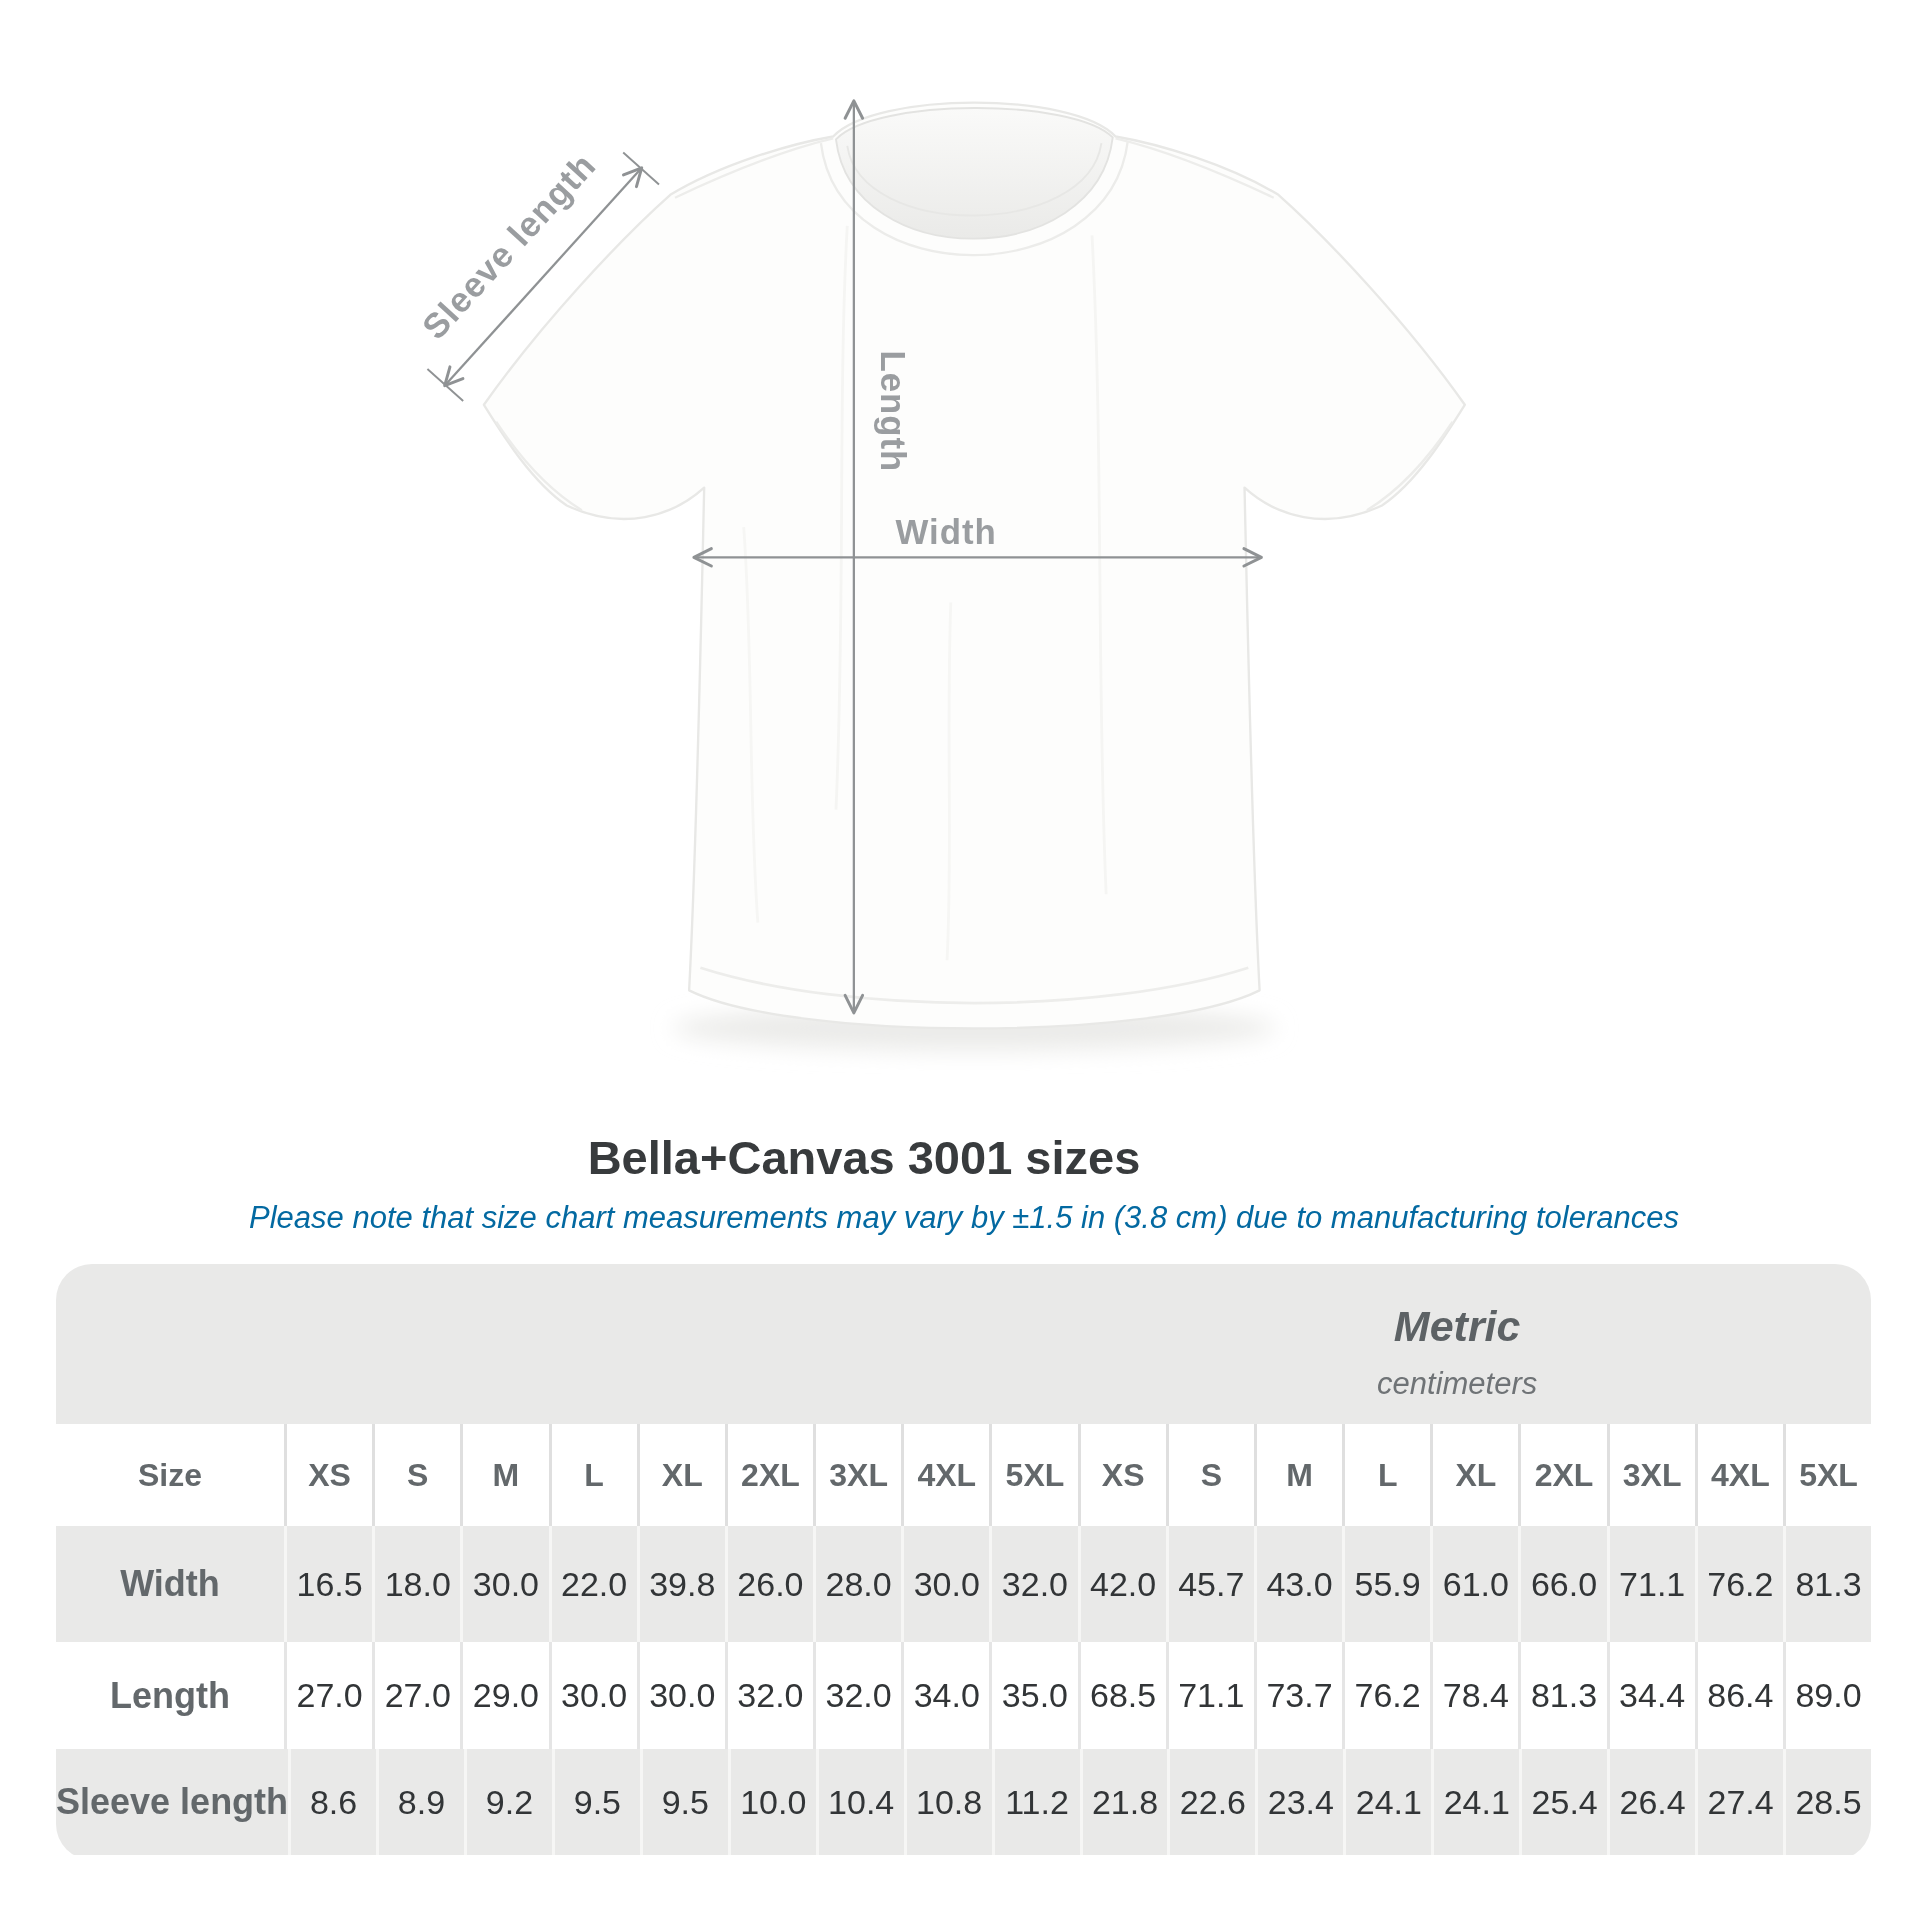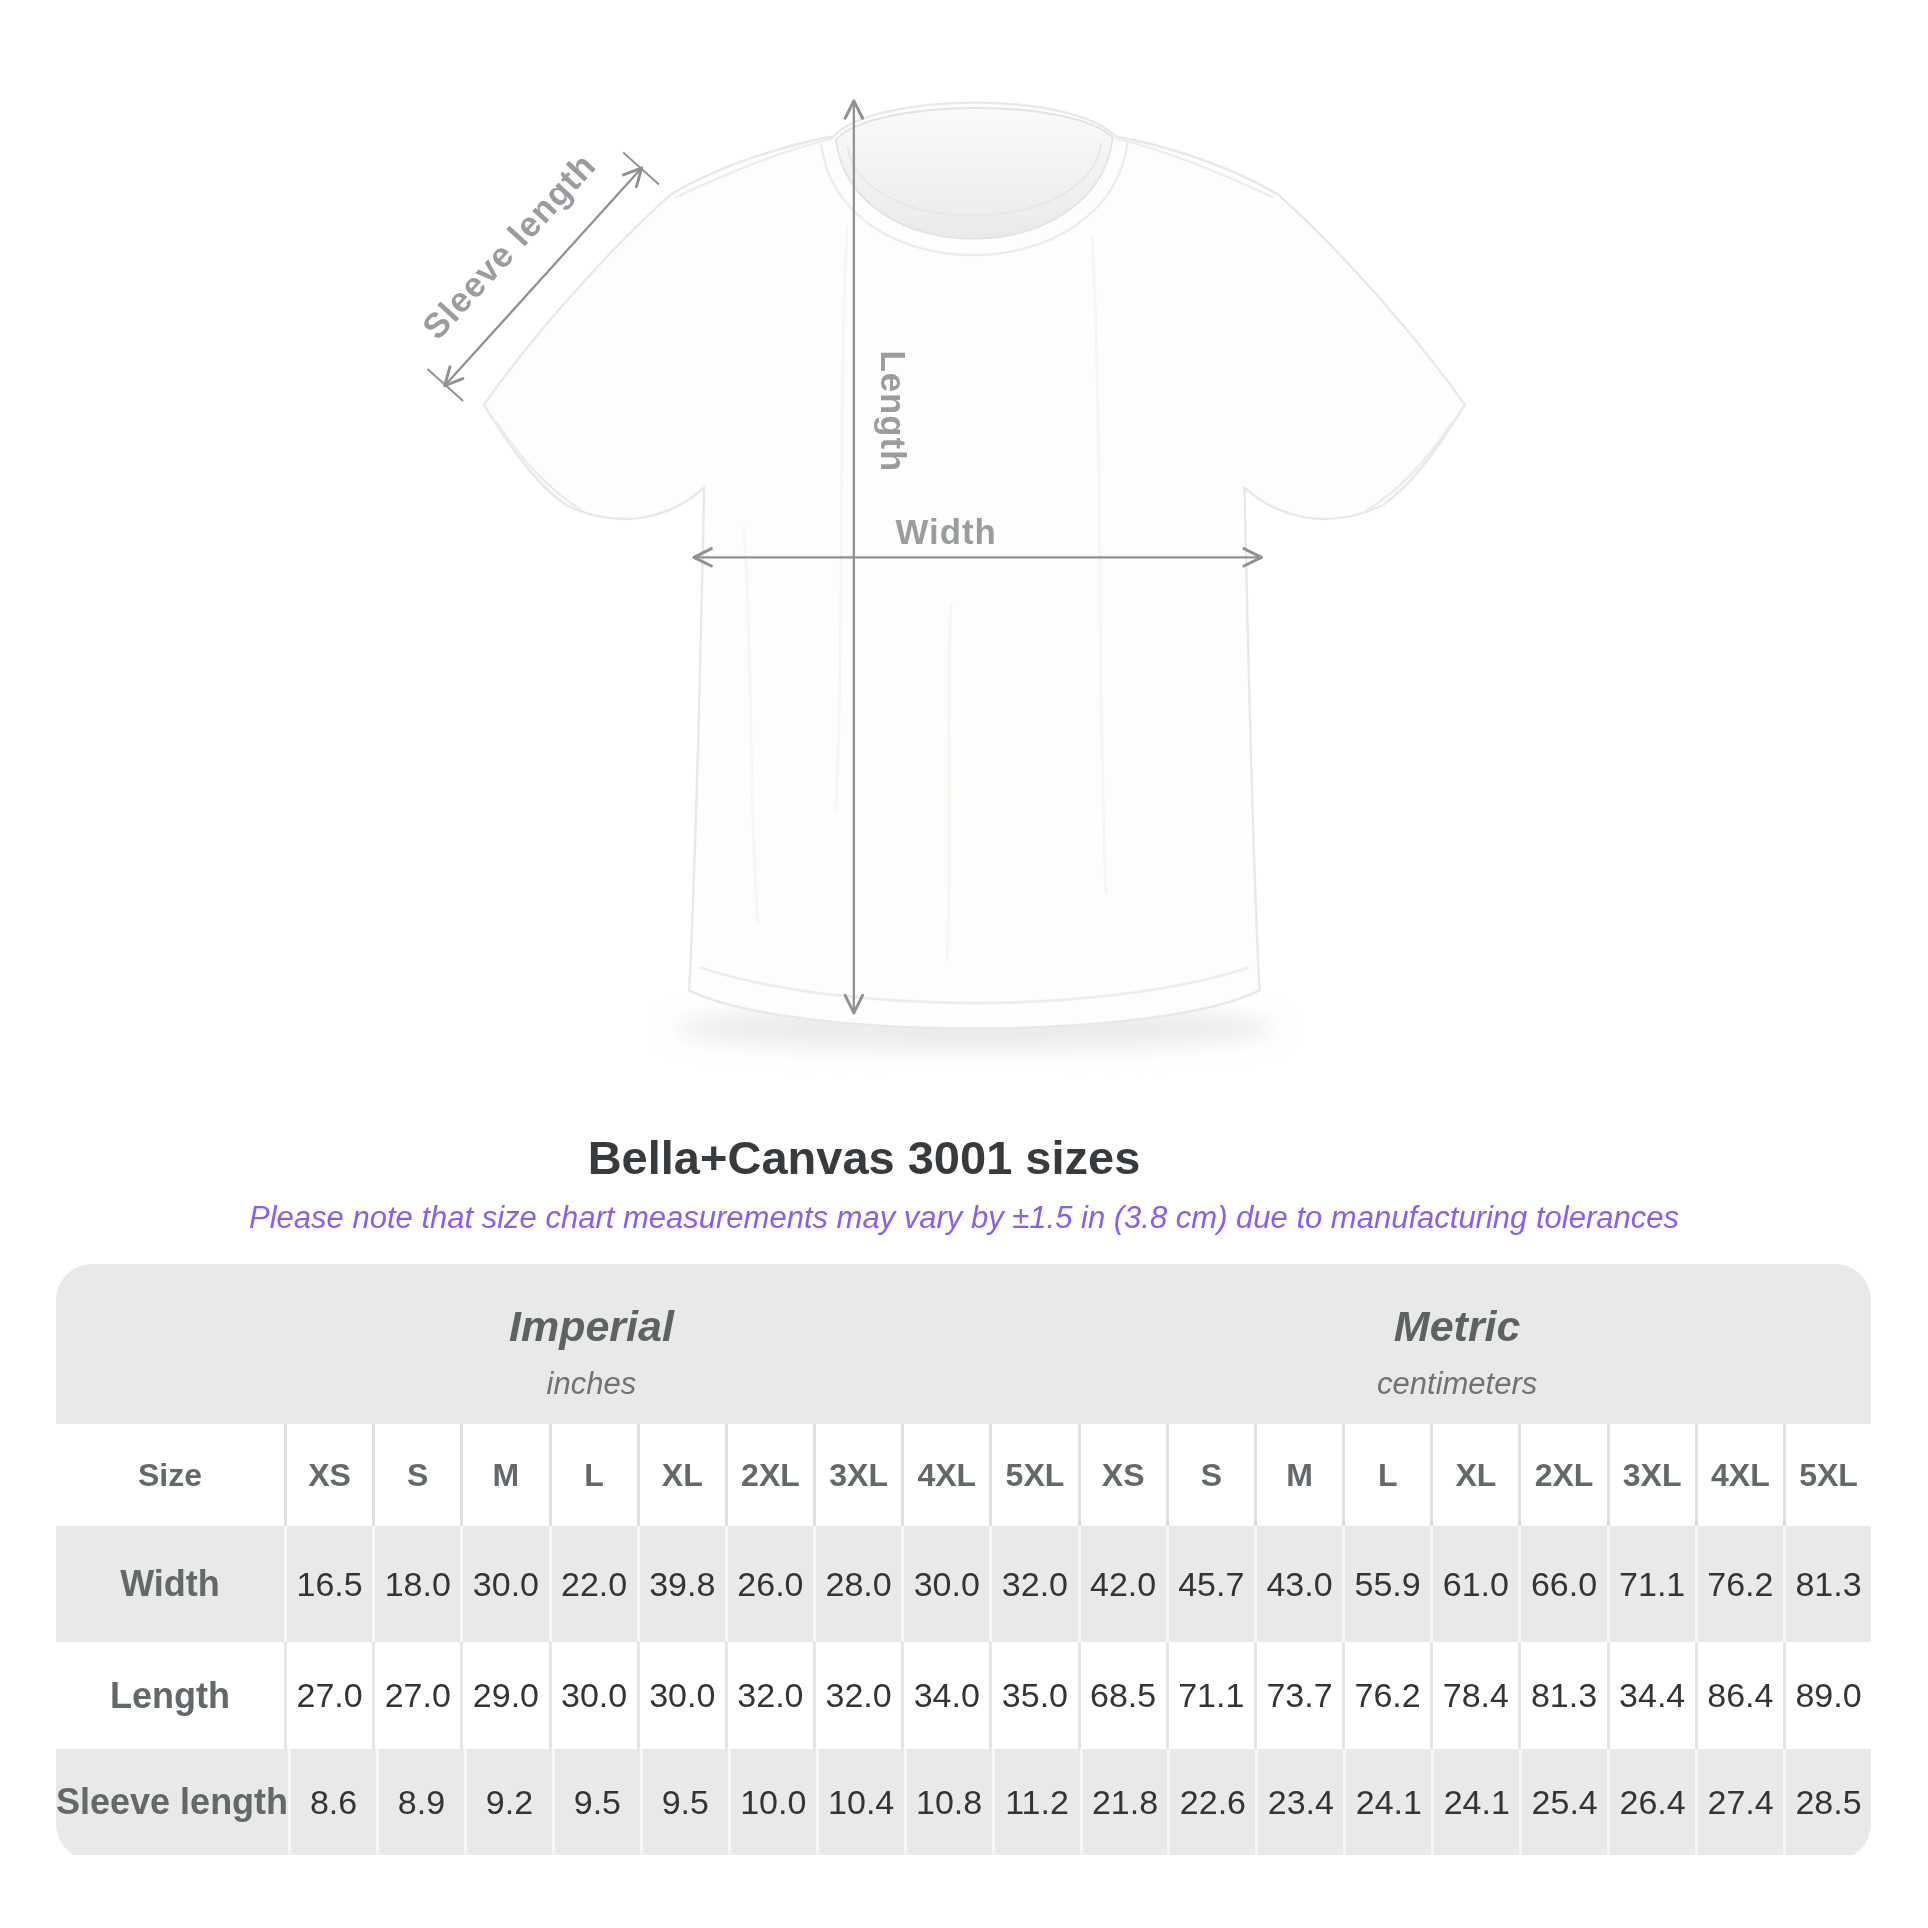--- a/index.html
+++ b/index.html
@@ -6,21 +6,21 @@
   #canvas{position:relative;width:1928px;height:1928px;background:#ffffff;overflow:hidden;
           font-family:"Liberation Sans", sans-serif;}
 
   
   #diagram{position:absolute;left:0;top:0;width:1928px;height:1092px;}
 
   
   .title{position:absolute;left:0;top:1130px;width:1728px;text-align:center;
          font-size:47px;font-weight:bold;color:#383b3d;line-height:55px;}
   .note{position:absolute;left:0;top:1198px;width:1928px;text-align:center;
-        font-style:italic;font-size:31px;color:#8b5cf6;line-height:40px;}
+        font-style:italic;font-size:31px;color:#0369a1;line-height:40px;}
 
   
   .size-table{position:absolute;left:56px;top:1264px;width:1815px;height:596px;
               border-radius:36px;overflow:hidden;background:#ffffff;}
   .unit-band{position:relative;height:160px;background:#e9e9e8;}
   .unit{position:absolute;top:0;transform:translateX(-50%);text-align:center;white-space:nowrap;}
   .unit.imperial{left:29.5%;}
   .unit.metric{left:77.2%;}
   .unit-name{margin-top:38px;font-size:43px;font-weight:bold;font-style:italic;color:#5d6265;}
   .unit-sub{margin-top:15px;font-size:31px;font-style:italic;color:#6f7376;}
@@ -109,24 +109,20 @@
     <text class="dim-label" text-anchor="middle" transform="translate(936,437) rotate(90)">Length</text>
     <text class="dim-label" text-anchor="middle" transform="translate(1005,578)">Width</text>
   </svg>
 
   <div class="title">Bella+Canvas 3001 sizes</div>
   <div class="note">Please note that size chart measurements may vary by ±1.5 in (3.8 cm) due to manufacturing tolerances</div>
 
   <div class="size-table">
 
     <div class="unit-band">
-      <div class="unit imperial">
-        <div class="unit-name">Imperial</div>
-        <div class="unit-sub">inches</div>
-      </div>
       <div class="unit metric">
         <div class="unit-name">Metric</div>
         <div class="unit-sub">centimeters</div>
       </div>
     </div>
 
     <div class="row header">
       <div class="cell lab">Size</div>
       <div class="cell">XS</div>
       <div class="cell">S</div>

